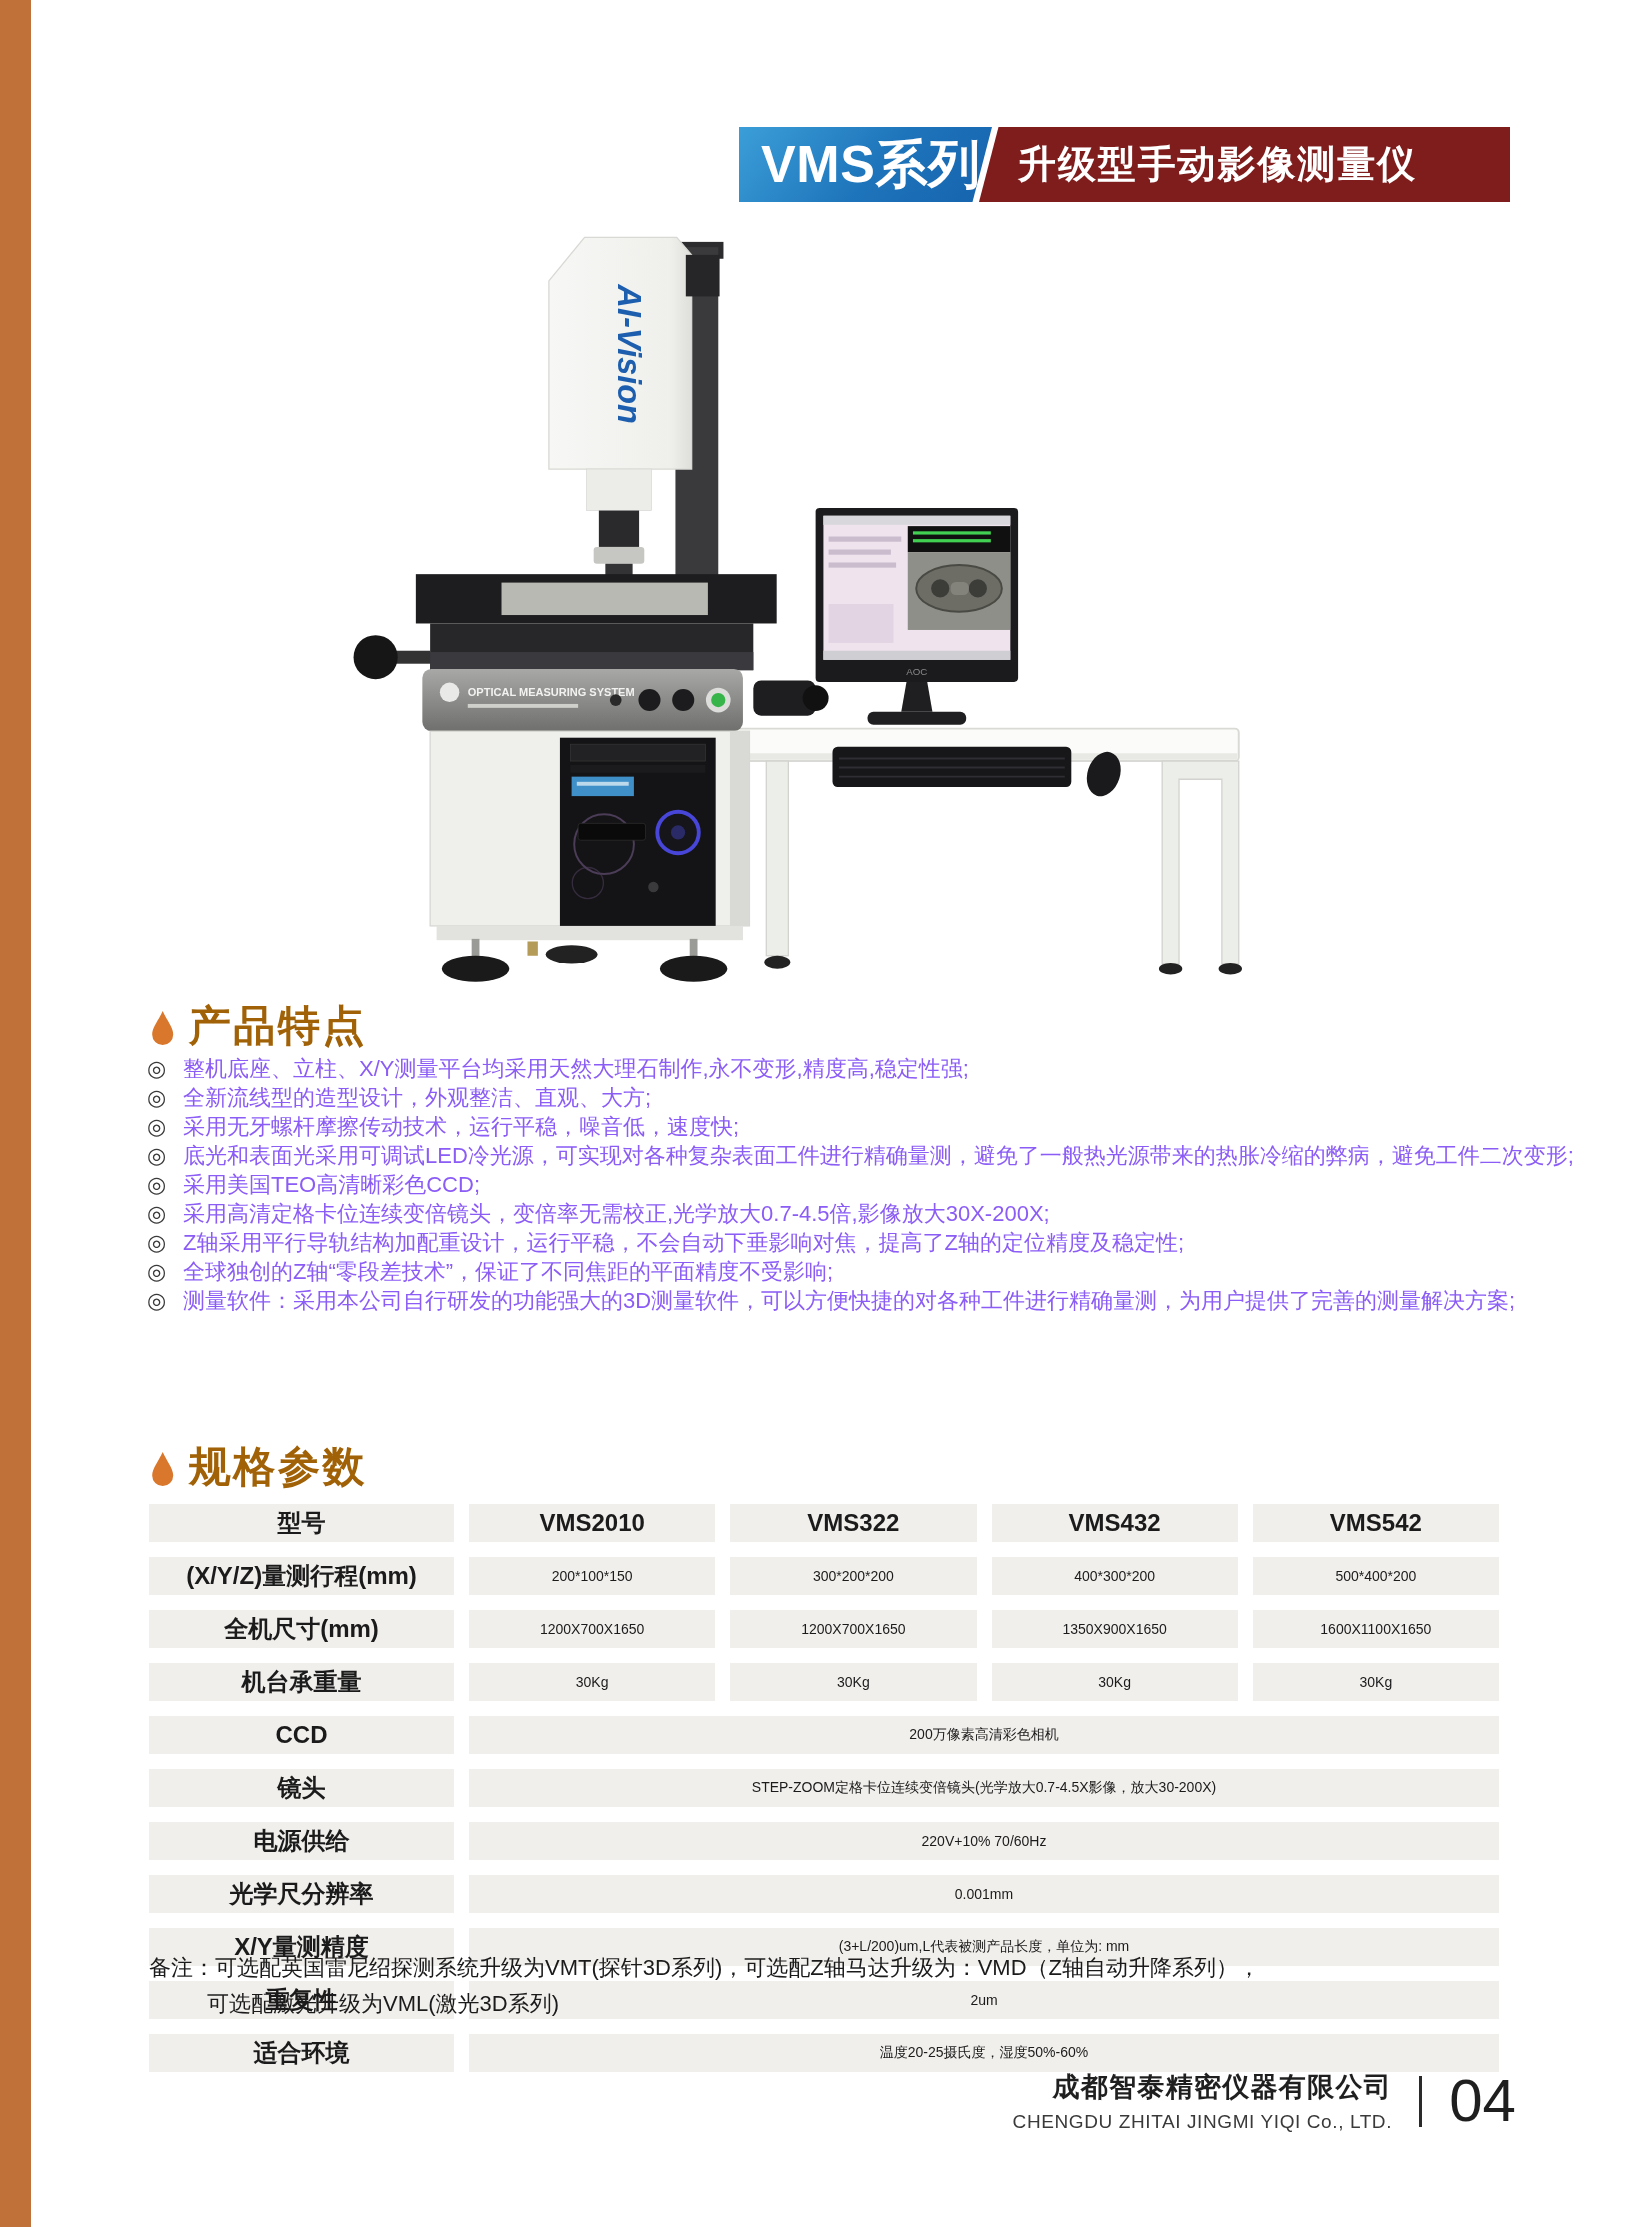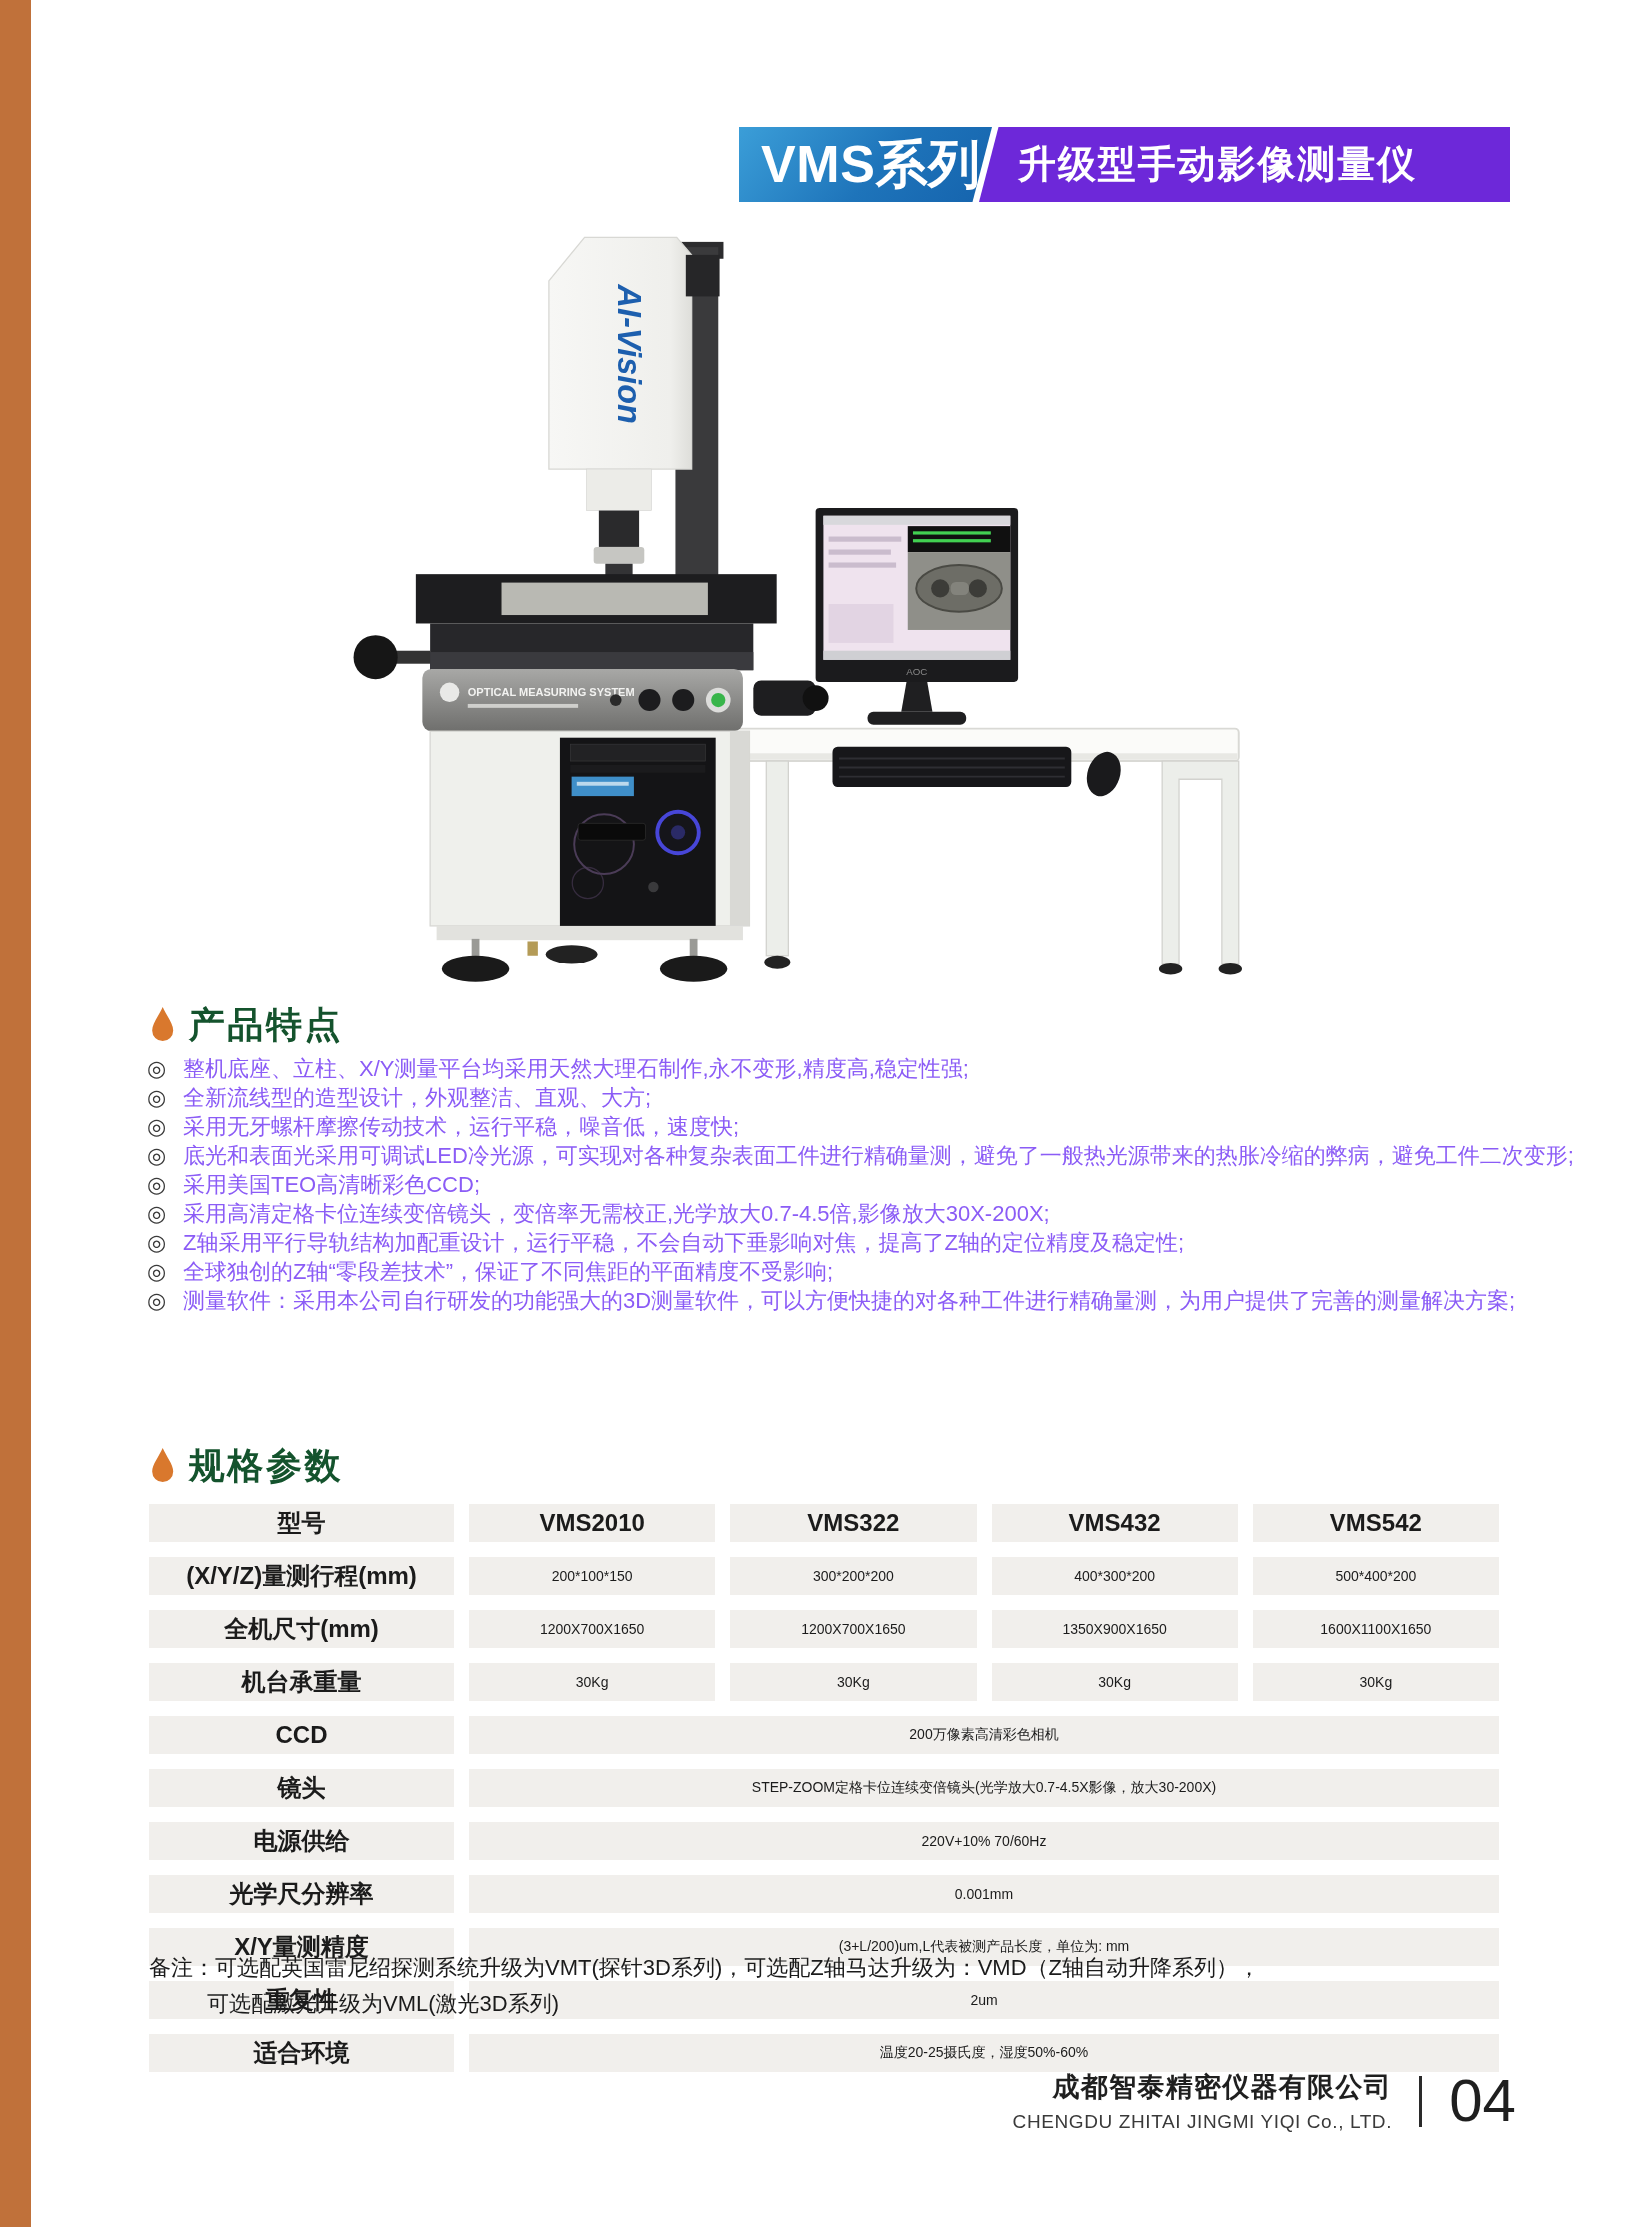--- a/index.html
+++ b/index.html
@@ -14,28 +14,28 @@
   #title-bar{left:739px;top:127px;height:75px;}
   #series-box{
     position:absolute;left:0;top:0;width:253px;height:75px;
     background:linear-gradient(130deg,#3b9ed8 0%,#1e74ba 55%,#1563ad 100%);
     clip-path:polygon(0 0,100% 0,calc(100% - 19.5px) 100%,0 100%);
     display:flex;align-items:center;
   }
   #series-box .t{font-size:52px;font-weight:900;color:#ffffff;padding-left:22px;letter-spacing:0.6px;white-space:nowrap;}
   #subtitle-box{
     position:absolute;left:240px;top:0;width:531px;height:75px;
-    background:#6d28d9;
+    background:#7f1d1d;
     clip-path:polygon(19.5px 0,100% 0,100% 100%,0 100%);
     display:flex;align-items:center;
   }
   #subtitle-box .t{font-size:38px;font-weight:600;color:#ffffff;padding-left:39px;letter-spacing:1.9px;white-space:nowrap;}
   
   .section-title{display:flex;align-items:flex-end;gap:14.3px;}
-  .section-title .txt{font-size:36px;font-weight:bold;color:#14532d;letter-spacing:2.6px;line-height:1;}
+  .section-title .txt{font-size:42px;font-weight:bold;color:#a16207;letter-spacing:2.6px;line-height:1;}
   .drop{width:23.4px;height:38px;}
   
   #features-list{left:147px;top:1054px;width:1467px;list-style:none;margin:0;padding:0;}
   #features-list li{height:29px;display:flex;align-items:center;white-space:nowrap;}
   #features-list .bullet{font-size:22px;color:#3a3a3a;width:36px;flex:0 0 36px;}
   #features-list .ftext{font-size:22px;color:#8b5cf6;}
   
   #spec-table{
     left:149px;top:1504px;width:1350px;
     display:grid;grid-template-columns:305px repeat(4,1fr);

